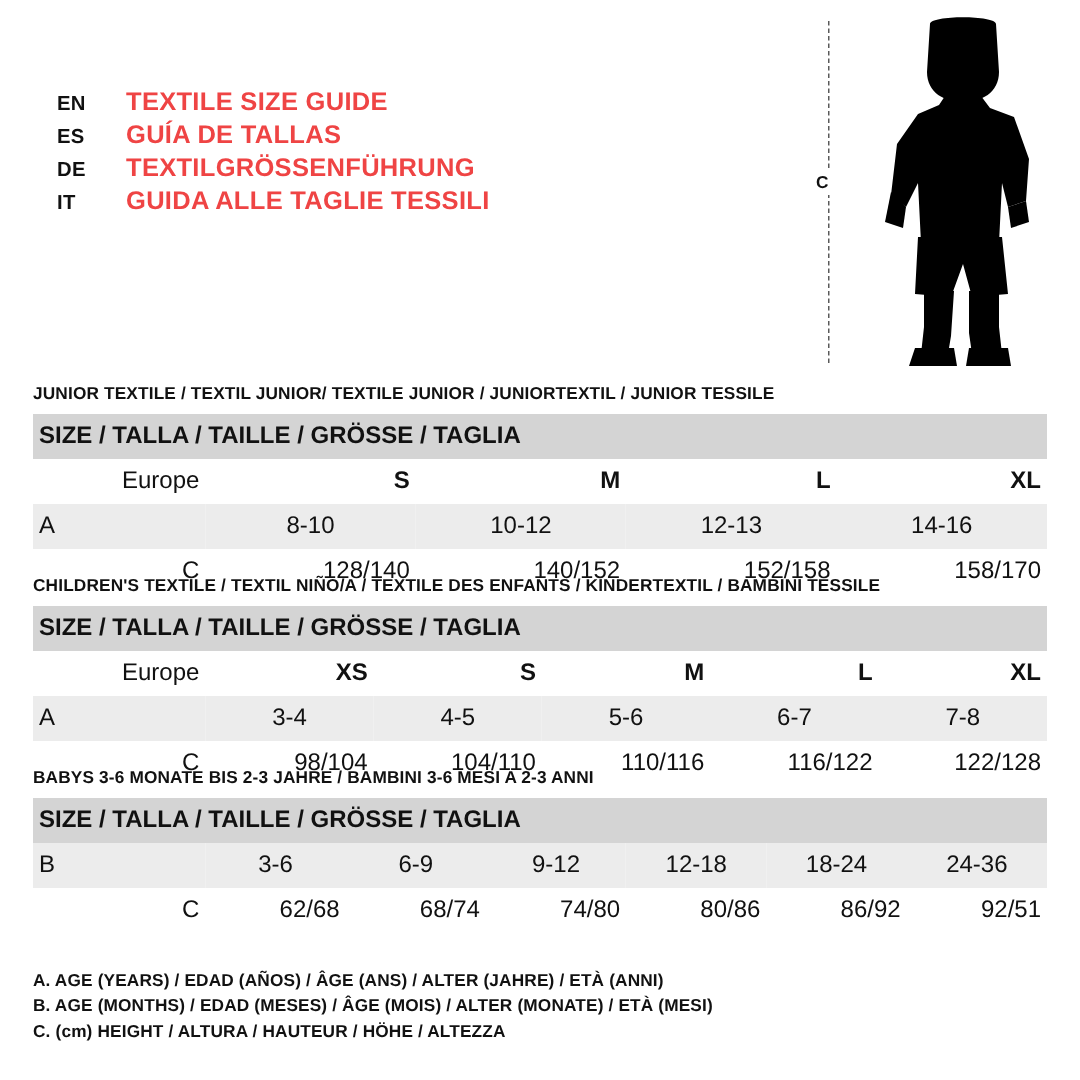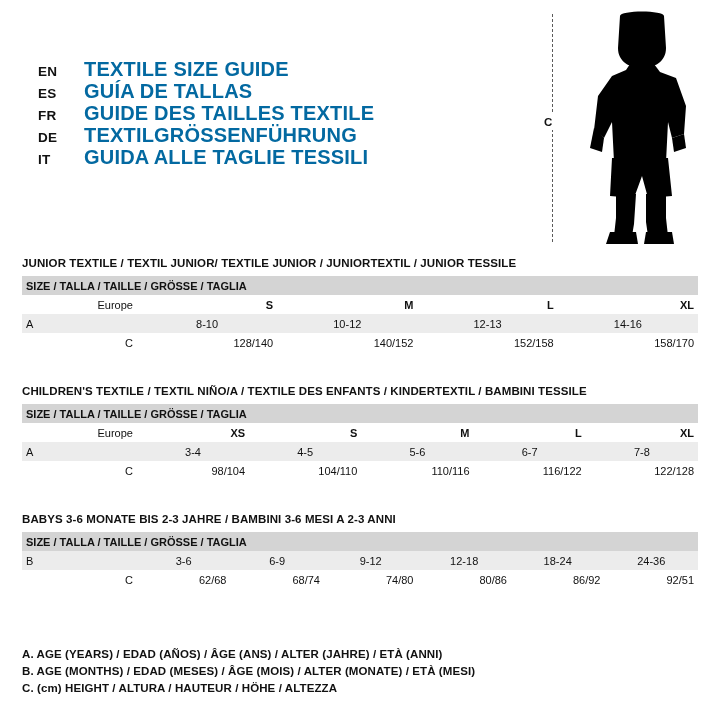--- a/index.html
+++ b/index.html
@@ -30,24 +30,24 @@
     height: 22px;
   }
   .lang-code {
     width: 46px;
     font-size: 13.5px;
     font-weight: 700;
     letter-spacing: .2px;
     color: #111;
   }
   .lang-title {
-    font-size: 20px;
+    font-size: 17px;
     font-weight: 700;
     letter-spacing: .2px;
-    color: #0369a1;
+    color: #ef4444;
   }
 
   
   .figure-area {
     position: absolute;
     top: 6px;
     left: 530px;
     width: 180px;
     height: 240px;
   }
@@ -85,22 +85,22 @@
     line-height: 15px;
   }
 
   
   table.size-table {
     border-collapse: collapse;
     width: 100%;
     table-layout: fixed;
   }
   table.size-table td {
-    font-size: 11px;
-    height: 19px;
+    font-size: 16px;
+    height: 30px;
     padding: 0 4px;
     color: #111;
   }
   .hdr-row td {
     background: #d4d4d4;
     font-weight: 700;
     font-size: 11px;
   }
   .row-shade td { background: #ececec; }
   .row-plain td { background: #ffffff; text-align: right; }
@@ -133,24 +133,20 @@
 <body>
 
 <div class="lang-block">
   <div class="lang-row">
     <span class="lang-code">EN</span>
     <span class="lang-title">TEXTILE SIZE GUIDE</span>
   </div>
   <div class="lang-row">
     <span class="lang-code">ES</span>
     <span class="lang-title">GUÍA DE TALLAS</span>
-  </div>
-  <div class="lang-row">
-    <span class="lang-code">FR</span>
-    <span class="lang-title">GUIDE DES TAILLES TEXTILE</span>
   </div>
   <div class="lang-row">
     <span class="lang-code">DE</span>
     <span class="lang-title">TEXTILGRÖSSENFÜHRUNG</span>
   </div>
   <div class="lang-row">
     <span class="lang-code">IT</span>
     <span class="lang-title">GUIDA ALLE TAGLIE TESSILI</span>
   </div>
 </div>

